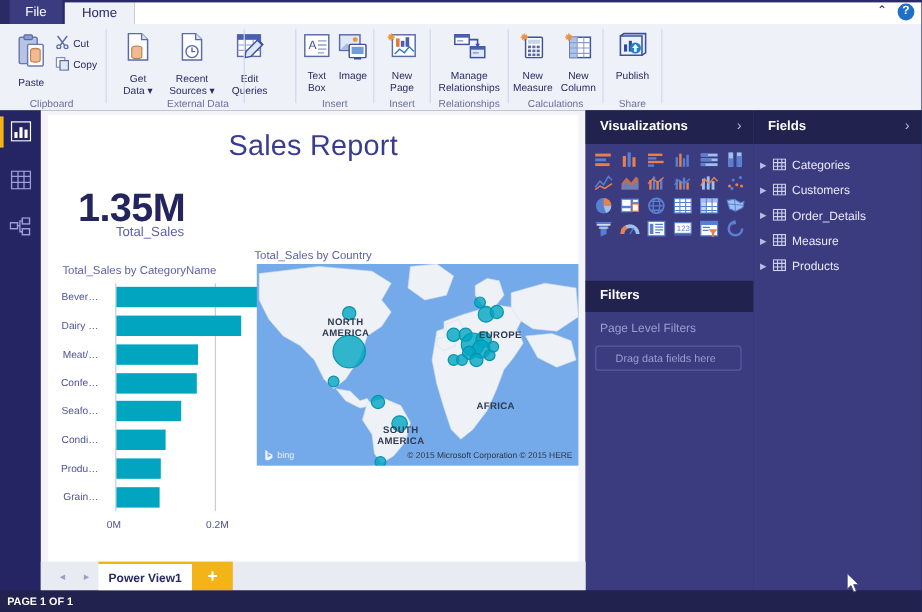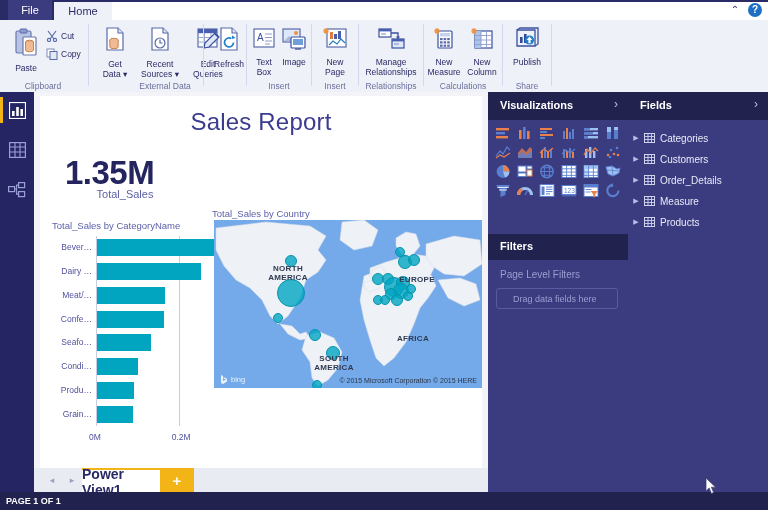--- a/index.html
+++ b/index.html
@@ -42,21 +42,21 @@
   .canvas-bg{position:absolute;left:34px;top:92px;width:454px;height:400px;background:#f3f3f8;}
   .page{position:absolute;left:40px;top:96px;width:442px;height:390px;background:#ffffff;}
   .rpt-title{position:absolute;left:0;top:12px;width:442px;text-align:center;
     font-size:24px;color:#3a3c8f;font-weight:400;letter-spacing:.2px;}
   .kpi-num{position:absolute;left:25px;top:58px;font-size:33px;font-weight:bold;color:#24245f;letter-spacing:-.5px;}
   .kpi-cap{position:absolute;left:25px;top:92px;width:120px;text-align:center;font-size:11px;color:#5b5fa8;}
   .bc-title{position:absolute;left:12px;top:124px;font-size:9.5px;color:#5b5fa8;}
   .bc{position:absolute;left:12px;top:136px;width:180px;height:214px;}
   .bc-axis{position:absolute;background:#c9cbe4;}
   .bar{position:absolute;background:#01a5c0;height:17px;}
-  .bc-cat{position:absolute;right:100%;margin-right:5px;font-size:8.5px;color:#4e52a0;white-space:nowrap;line-height:17px;}
+  .bc-cat{position:absolute;right:100%;margin-right:15px;font-size:8.5px;color:#4e52a0;white-space:nowrap;line-height:17px;}
   .bc-tick{position:absolute;font-size:8.5px;color:#4e52a0;}
   .map-title{position:absolute;left:172px;top:112px;font-size:9.5px;color:#5b5fa8;}
   .map{position:absolute;left:174px;top:124px;width:268px;height:168px;overflow:hidden;background:#74aaea;}
   .bubble{position:absolute;border-radius:50%;background:rgba(0,166,195,.80);border:1px solid #0694ad;}
   .contlabel{position:absolute;color:#2f3a52;font-size:8px;font-weight:bold;text-align:center;letter-spacing:.3px;line-height:9px;}
   .bing{position:absolute;left:6px;bottom:4px;font-size:7.5px;color:#eaf1fb;display:flex;align-items:center;gap:3px;}
   .attr{position:absolute;right:5px;bottom:4px;font-size:7px;color:#2b3545;white-space:nowrap;}
 
   
   .pane-viz{position:absolute;left:488px;top:92px;width:140px;height:400px;background:#3b3b80;}
@@ -74,21 +74,21 @@
   .dropzone span{margin-left:16px;font-size:9px;color:#9a9ed0;}
   .fldrow{position:absolute;left:0;width:140px;height:20px;display:flex;align-items:center;}
   .fldrow .arw{width:16px;text-align:center;color:#b9bce0;font-size:7px;}
   .fldrow .nm{font-size:10px;color:#e8eaf8;margin-left:5px;}
 
   
   .tabbar{position:absolute;left:34px;top:468px;width:454px;height:24px;background:#e9ebf3;}
   .navbtns{position:absolute;left:8px;top:3px;width:40px;height:18px;display:flex;}
   .navbtns i{width:20px;text-align:center;font-size:9px;color:#9aa0c0;line-height:18px;font-style:normal;}
   .ptab{position:absolute;left:48px;top:0px;width:78px;height:24px;background:#fff;border-top:2px solid #f2b417;
-    display:flex;align-items:center;justify-content:center;font-size:14px;color:#2a2a66;font-weight:bold;}
+    display:flex;align-items:center;justify-content:center;font-size:10px;color:#2a2a66;font-weight:bold;}
   .ptab-add{position:absolute;left:126px;top:0px;width:34px;height:24px;background:#f2b417;
     display:flex;align-items:center;justify-content:center;font-size:15px;color:#fff;font-weight:bold;}
   .statusbar{position:absolute;left:0;top:492px;width:768px;height:18px;background:#22224f;}
   .statusbar span{position:absolute;left:6px;top:4px;font-size:9px;color:#fff;font-weight:bold;}
   .cursor{position:absolute;left:706px;top:478px;}
 </style>
 </head>
 <body>
 
 <div id="app">
@@ -180,33 +180,20 @@
             <path d="M20 7 l4 4 -10 10 -5 1 1-5 z" fill="#dfe6f7" stroke="#3a50a0" stroke-width="1.2"></path>
             <path d="M19.5 7.5 l4 4" stroke="#3a50a0" stroke-width="1.1"></path>
           </svg>
         </span>
         <span class="cl">Edit<br>Queries</span>
       </div>
       <div class="grp-label">External Data</div>
     </div>
     <div class="grp-sep" style="left:203px;"></div>
 
-    <div class="grp" style="left:206px;width:44px;">
-      <div class="cmd" style="left:4px;top:6px;width:38px;">
-        <span class="ico">
-          <svg width="26" height="28" viewBox="0 0 26 28">
-            <path d="M5 2 h11 l5 5 v17 h-16 z" fill="#fff" stroke="#5a6aa8" stroke-width="1.2"></path>
-            <path d="M16 2 v5 h5" fill="#dde4f5" stroke="#5a6aa8" stroke-width="1.1"></path>
-            <path d="M17.5 16.5 a4.5 4.5 0 1 1 -2.2 -3.9" fill="none" stroke="#1f7fc9" stroke-width="1.7"></path>
-            <path d="M16.2 9.3 l-0.4 3.8 3.6 -1.2 z" fill="#1f7fc9"></path>
-          </svg>
-        </span>
-        <span class="cl">Refresh</span>
-      </div>
-    </div>
     <div class="grp-sep" style="left:246px;"></div>
 
     <div class="grp" style="left:248px;width:62px;">
       <div class="cmd" style="left:2px;top:6px;width:28px;">
         <span class="ico">
           <svg width="24" height="26" viewBox="0 0 24 26">
             <rect x="2" y="3" width="20" height="18" fill="#fff" stroke="#5a6aa8" stroke-width="1.2"></rect>
             <text x="5" y="15" font-size="10" font-family="Liberation Sans, sans-serif" fill="#3a50a0">A</text>
             <path d="M13 8 h7 M13 11.5 h7 M13 15 h7 M13 18 h5" stroke="#8f9cc8" stroke-width="1.1"></path>
           </svg>

